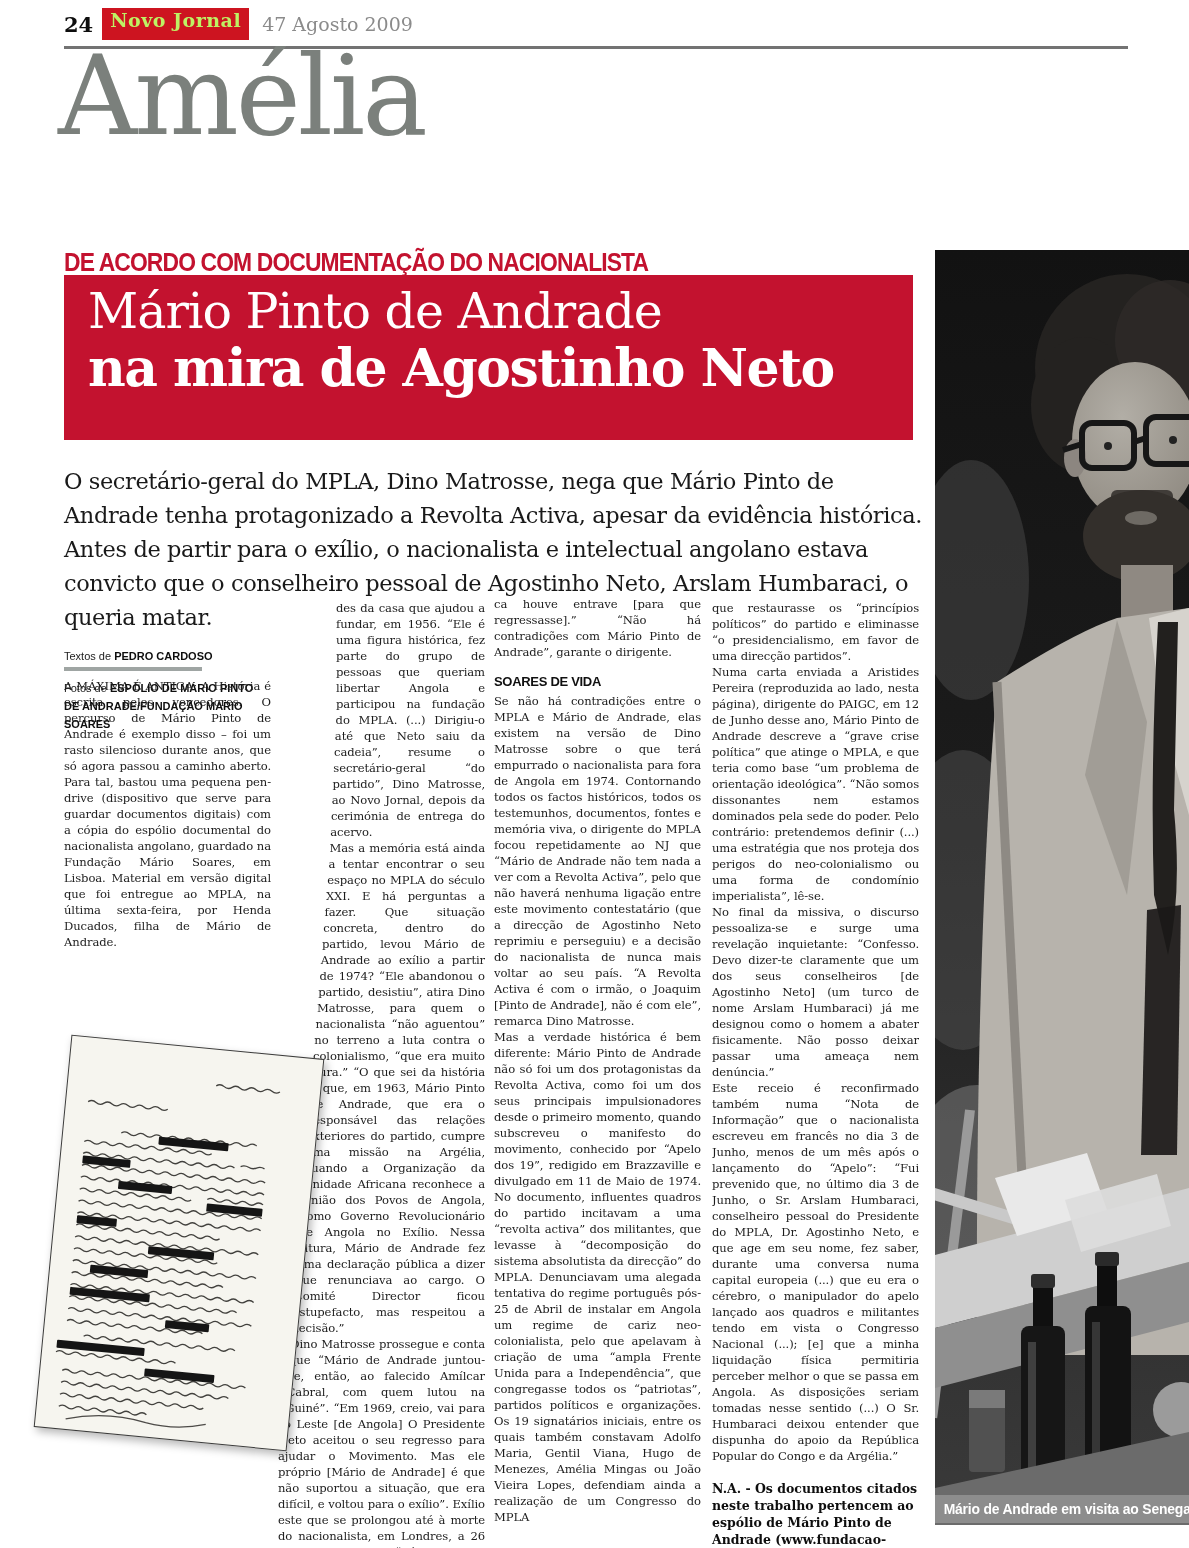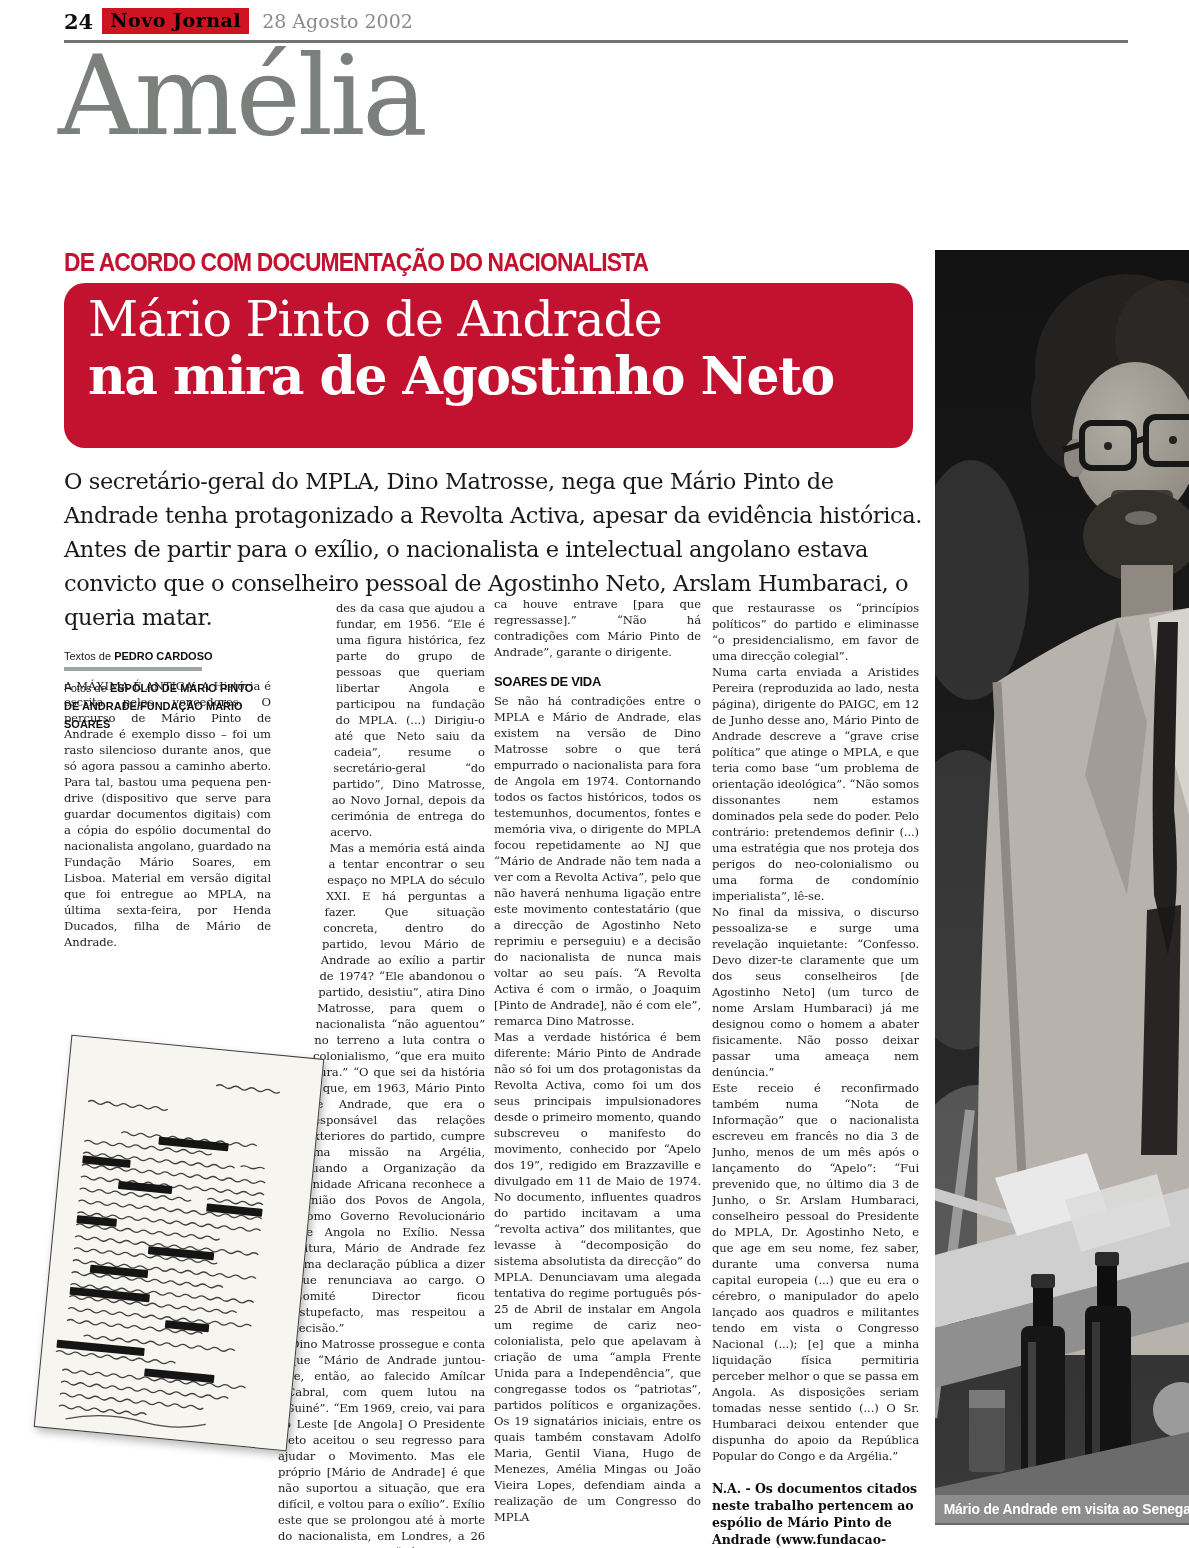--- a/index.html
+++ b/index.html
@@ -3,33 +3,33 @@
 <meta charset="utf-8">
 <style>
   html,body{margin:0;padding:0;background:#e9e9e9;}
   .page{position:relative;width:1189px;height:1548px;background:#ffffff;overflow:hidden;
         font-family:"DejaVu Serif",serif;margin:0 auto;}
 
   
   .masthead-row{position:absolute;left:64px;top:8px;width:1064px;display:flex;align-items:center;
                 gap:9px;border-bottom:3px solid #737373;padding-bottom:6px;}
   .pgnum{font-weight:bold;font-size:21px;color:#0d0d0d;}
-  .mast{background:#cd1420;color:#000000;font-weight:bold;font-size:19px;padding:1px 8px 3px;letter-spacing:.5px;}
+  .mast{background:#cd1420;color:#bef264;font-weight:bold;font-size:19px;padding:1px 8px 9px;letter-spacing:.5px;}
   .date{color:#8b8b8b;font-size:19px;margin-left:4px;}
 
   
   .section{position:absolute;left:58px;top:28px;margin:0;font-weight:normal;
            font-size:110px;color:#7b807c;letter-spacing:-3px;line-height:1.25;}
 
   
   .kicker{position:absolute;left:64px;top:247px;font-family:"Liberation Sans",sans-serif;
           font-weight:bold;font-size:26px;color:#c3122f;letter-spacing:-1px;white-space:nowrap;
           transform:scaleX(.88);transform-origin:left center;}
-  .hbox{position:absolute;left:64px;top:283px;width:849px;height:165px;background:#c3122f;
-        color:#fff;padding:11px 0 0 24px;box-sizing:border-box;border-radius:21px;}
+  .hbox{position:absolute;left:64px;top:275px;width:849px;height:165px;background:#c3122f;
+        color:#fff;padding:11px 0 0 24px;box-sizing:border-box;}
   .h1a{font-size:49px;font-weight:normal;letter-spacing:-1px;line-height:1.08;}
   .h1b{font-size:52px;font-weight:bold;letter-spacing:-1.5px;line-height:1.12;}
 
   
   .lede{position:absolute;left:64px;top:464px;width:868px;margin:0;font-size:22.5px;
         line-height:34px;color:#191919;letter-spacing:-.4px;}
 
   
   .byline{position:absolute;left:64px;top:602px;width:207px;
           font-family:"Liberation Sans",sans-serif;font-size:11px;color:#222;margin-top:48px;}
@@ -69,21 +69,21 @@
                 transform:scaleX(.96);transform-origin:left center;}
 </style>
 </head>
 <body>
 
 <div class="page">
 
   <header class="masthead-row">
     <span class="pgnum">24</span>
     <span class="mast">Novo Jornal</span>
-    <span class="date">28 Agosto 2002</span>
+    <span class="date">47 Agosto 2009</span>
   </header>
 
   <h1 class="section">Amélia</h1>
 
   <div class="kicker">DE ACORDO COM DOCUMENTAÇÃO DO NACIONALISTA</div>
 
   <div class="hbox">
     <div class="h1a">Mário Pinto de Andrade</div>
     <div class="h1b">na mira de Agostinho Neto</div>
   </div>
@@ -108,21 +108,21 @@
   </div>
 
   <div class="col col3">
     <p>ca houve entrave [para que regressasse].” “Não há contradições com Mário Pinto de Andrade”, garante o dirigente.</p>
     <h3 class="subhead">SOARES DE VIDA</h3>
     <p>Se não há contradições entre o MPLA e Mário de Andrade, elas existem na versão de Dino Matrosse sobre o que terá empurrado o nacionalista para fora de Angola em 1974. Contornando todos os factos históricos, todos os testemunhos, documentos, fontes e memória viva, o dirigente do MPLA focou repetidamente ao NJ que “Mário de Andrade não tem nada a ver com a Revolta Activa”, pelo que não haverá nenhuma ligação entre este movimento contestatário (que a direcção de Agostinho Neto reprimiu e perseguiu) e a decisão do nacionalista de nunca mais voltar ao seu país. “A Revolta Activa é com o irmão, o Joaquim [Pinto de Andrade], não é com ele”, remarca Dino Matrosse.</p>
     <p>Mas a verdade histórica é bem diferente: Mário Pinto de Andrade não só foi um dos protagonistas da Revolta Activa, como foi um dos seus principais impulsionadores desde o primeiro momento, quando subscreveu o manifesto do movimento, conhecido por “Apelo dos 19”, redigido em Brazzaville e divulgado em 11 de Maio de 1974. No documento, influentes quadros do partido incitavam a uma “revolta activa” dos militantes, que levasse à “decomposição do sistema absolutista da direcção” do MPLA. Denunciavam uma alegada tentativa do regime português pós-25 de Abril de instalar em Angola um regime de cariz neo-colonialista, pelo que apelavam à criação de uma “ampla Frente Unida para a Independência”, que congregasse todos os “patriotas”, partidos políticos e organizações. Os 19 signatários iniciais, entre os quais também constavam Adolfo Maria, Gentil Viana, Hugo de Menezes, Amélia Mingas ou João Vieira Lopes, defendiam ainda a realização de um Congresso do MPLA</p>
   </div>
 
   <div class="col col4">
-    <p>que restaurasse os “princípios políticos” do partido e eliminasse “o presidencialismo, em favor de uma direcção colegial”.</p>
+    <p>que restaurasse os “princípios políticos” do partido e eliminasse “o presidencialismo, em favor de uma direcção partidos”.</p>
     <p>Numa carta enviada a Aristides Pereira (reproduzida ao lado, nesta página), dirigente do PAIGC, em 12 de Junho desse ano, Mário Pinto de Andrade descreve a “grave crise política” que atinge o MPLA, e que teria como base “um problema de orientação ideológica”. “Não somos dissonantes nem estamos dominados pela sede do poder. Pelo contrário: pretendemos definir (...) uma estratégia que nos proteja dos perigos do neo-colonialismo ou uma forma de condomínio imperialista”, lê-se.</p>
     <p>No final da missiva, o discurso pessoaliza-se e surge uma revelação inquietante: “Confesso. Devo dizer-te claramente que um dos seus conselheiros [de Agostinho Neto] (um turco de nome Arslam Humbaraci) já me designou como o homem a abater fisicamente. Não posso deixar passar uma ameaça nem denúncia.”</p>
     <p>Este receio é reconfirmado também numa “Nota de Informação” que o nacionalista escreveu em francês no dia 3 de Junho, menos de um mês após o lançamento do “Apelo”: “Fui prevenido que, no último dia 3 de Junho, o Sr. Arslam Humbaraci, conselheiro pessoal do Presidente do MPLA, Dr. Agostinho Neto, e que age em seu nome, fez saber, durante uma conversa numa capital europeia (...) que eu era o cérebro, o manipulador do apelo lançado aos quadros e militantes tendo em vista o Congresso Nacional (...); [e] que a minha liquidação física permitiria perceber melhor o que se passa em Angola. As disposições seriam tomadas nesse sentido (...) O Sr. Humbaraci deixou entender que dispunha do apoio da República Popular do Congo e da Argélia.”</p>
   </div>
 
   <div class="note">N.A. - Os documentos citados neste trabalho pertencem ao espólio de Mário Pinto de Andrade (www.fundacao-mario-soares.pt/mpa)</div>
 
   <div class="letter">
     <svg id="letter-svg" width="250" height="390" viewBox="0 0 250 390">
         <path d="M148 36 q4 -3 8 0 q4 3 8 0 q4 -3 8 0 q4 3 8 0 q4 -3 8 0 q4 3 8 0 q4 -3 8 0 q4 3 8 0" fill="none" stroke="#2f2d2a" stroke-width="1.3" opacity="0.9"></path>

